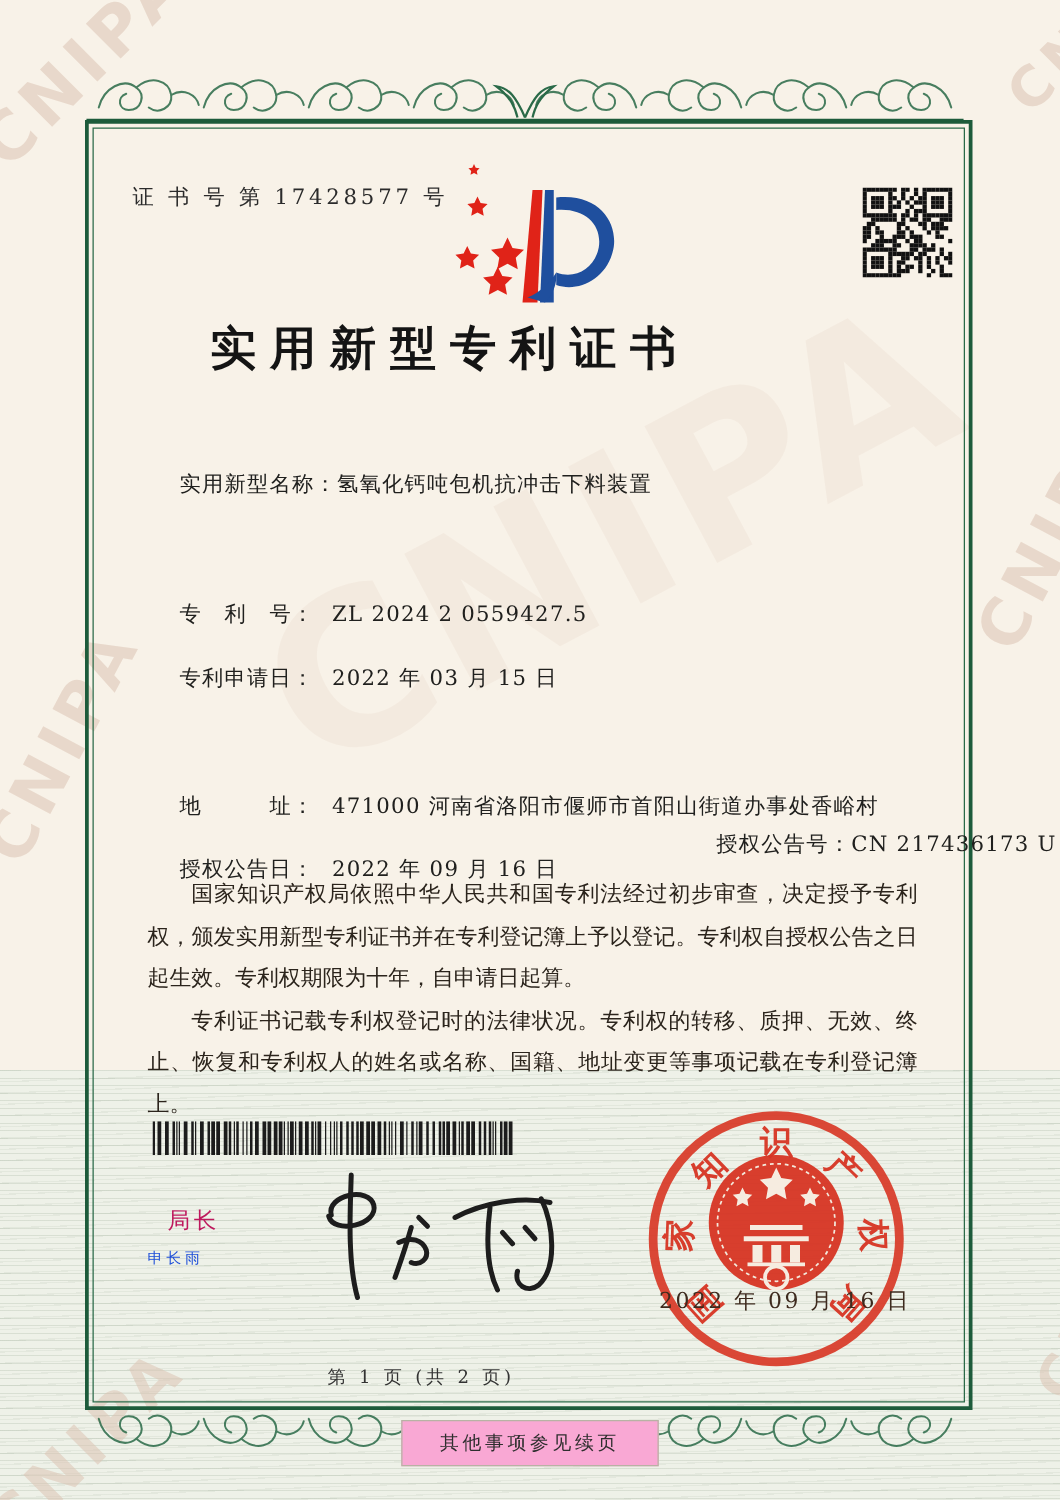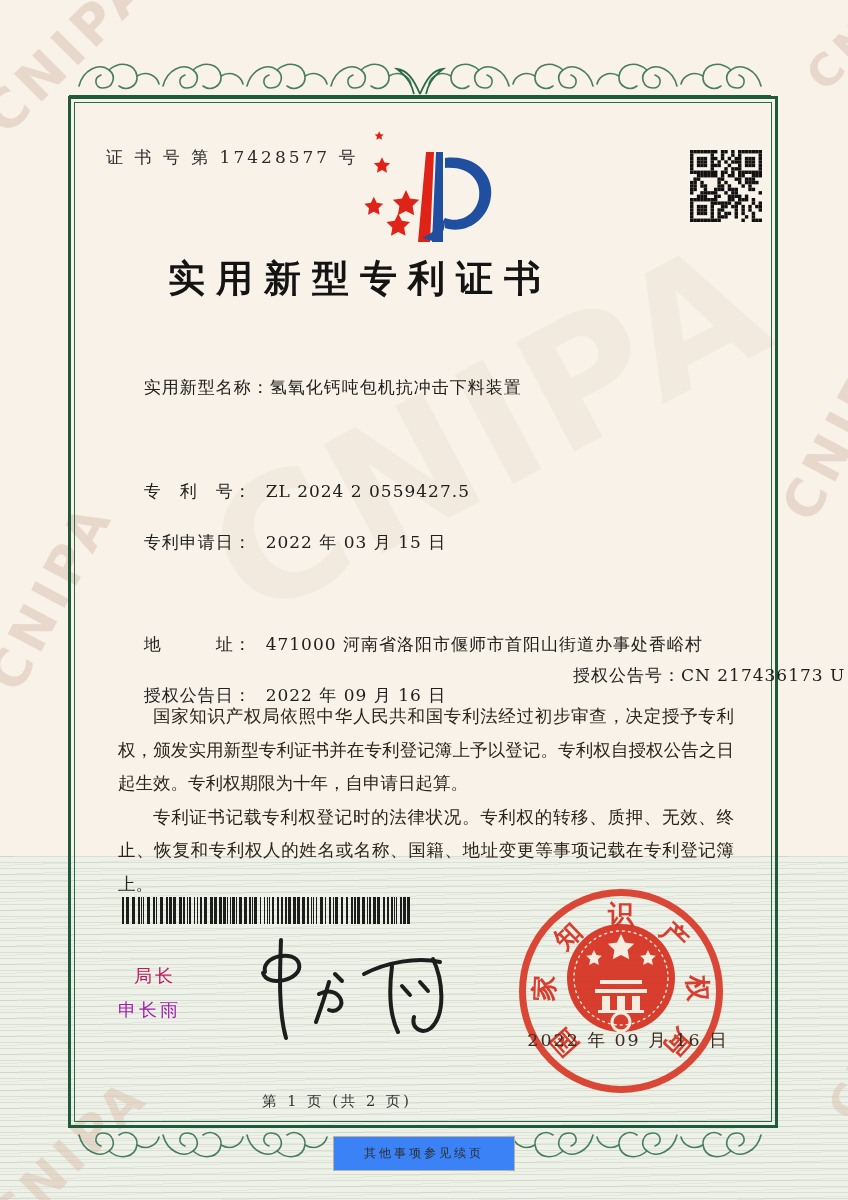--- a/index.html
+++ b/index.html
@@ -50,43 +50,43 @@
   .fieldrow .lab{display:inline-block;min-width:122px;white-space:pre;}
   .fieldrow .val{white-space:pre;}
   .pair2{position:absolute;left:455px;top:0;white-space:pre;}
   .bodytext{
     position:absolute;left:118px;top:700px;width:616px;
     font-size:17.5px;line-height:1.92;color:#2b241c;text-align:justify;
   }
   .bodytext p{margin:0;text-indent:2em;}
   .barcode{position:absolute;left:122px;top:897px;width:290px;height:27px;}
   .officer-title{position:absolute;left:118px;top:964px;font-size:18px;letter-spacing:3px;color:#be185d;margin-left:16px;}
-  .officer-name{position:absolute;left:118px;top:998px;font-size:18px;letter-spacing:3px;color:#a21caf;}
+  .officer-name{position:absolute;left:118px;top:998px;font-size:12px;letter-spacing:3px;color:#1d4ed8;}
   .signature{position:absolute;left:232px;top:932px;}
   
   .seal{position:absolute;left:516px;top:886px;width:210px;height:210px;z-index:3;}
   .seal-circle{
     position:absolute;left:3px;top:3px;width:204px;height:204px;border-radius:50%;
     border:7px solid rgba(216,56,38,.92);box-sizing:border-box;
   }
   .seal-char{
     position:absolute;left:50%;top:50%;width:30px;height:30px;margin:-15px 0 0 -15px;
     text-align:center;font-size:26px;font-weight:700;color:rgba(214,52,35,.95);
     transform-origin:center;line-height:30px;
     font-family:"DejaVu Sans","Liberation Sans",sans-serif;
   }
   .seal-date{
     position:absolute;left:-8px;top:142px;width:240px;text-align:center;
     font-size:17.5px;color:#3d2a1e;letter-spacing:2px;white-space:nowrap;
   }
   .page-info{position:absolute;left:0;top:1092px;width:674px;text-align:center;font-size:14.5px;letter-spacing:3px;color:#333;}
   .cont-box{
     position:absolute;left:50%;top:1136px;transform:translateX(-50%);
-    background:#3b82f6;border:1px solid #b8b2a4;padding:8px 30px;
-    font-size:12px;letter-spacing:3px;color:#2e2e2e;z-index:4;white-space:nowrap;
+    background:#f9a8d4;border:1px solid #b8b2a4;padding:8px 30px;
+    font-size:15px;letter-spacing:3px;color:#2e2e2e;z-index:4;white-space:nowrap;
   }
 </style>
 </head>
 <body>
 
 <div class="wave-band"></div>
 
 <span class="wm" style="left:-38px;top:18px;font-size:54px;transform:rotate(-45deg);">CNIPA</span>
 <span class="wm" style="left:788px;top:-6px;font-size:44px;transform:rotate(-45deg);">CNIPA</span>
 <span class="wm" style="left:742px;top:396px;font-size:52px;transform:rotate(-62deg);">CNIPA</span>

